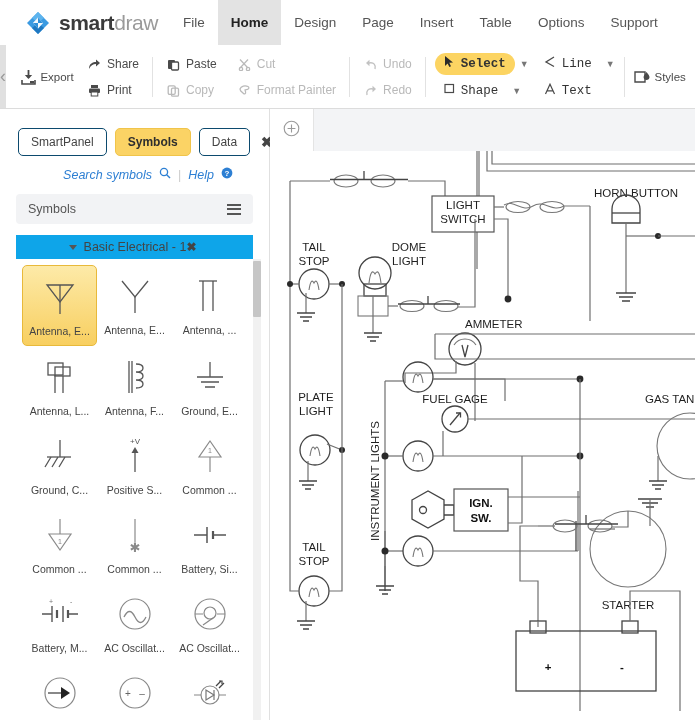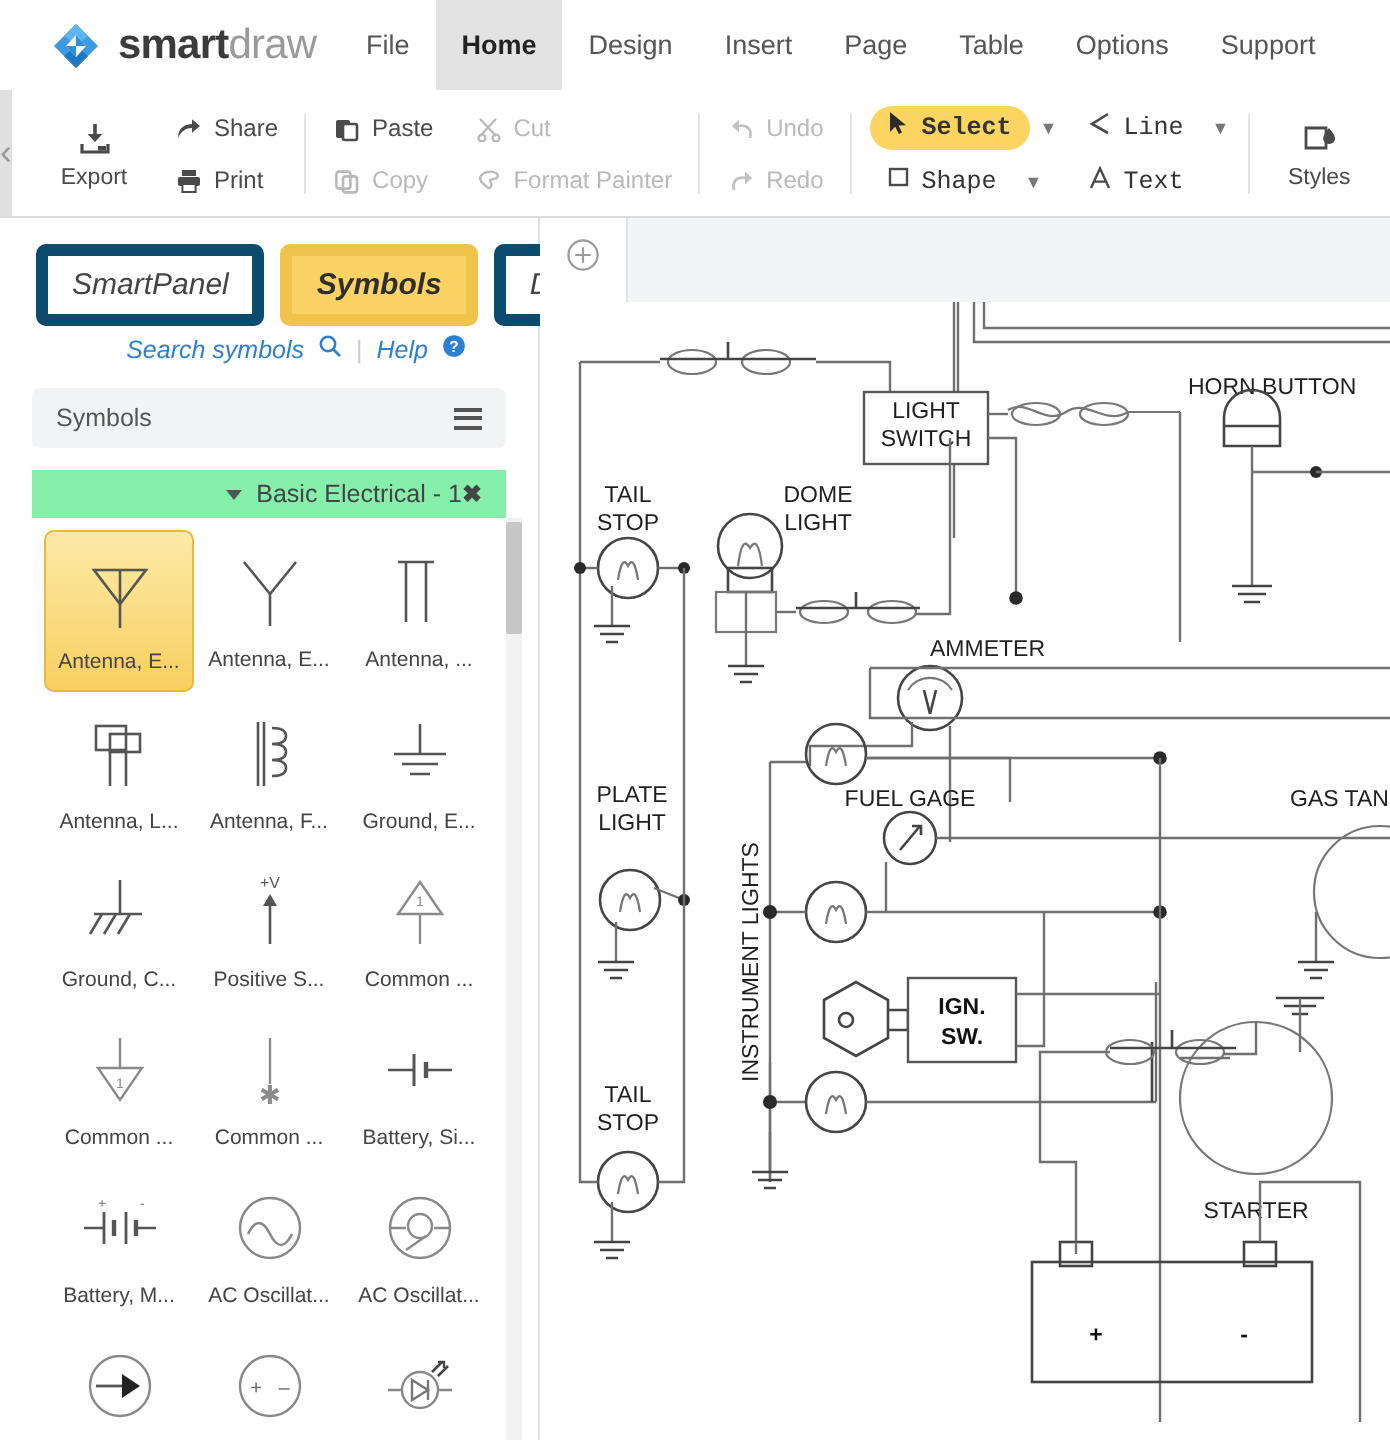--- a/index.html
+++ b/index.html
@@ -37,21 +37,21 @@
     position:relative;
   }
   .collapse-strip {
     width:24px; background:#e0e0e0; display:flex; align-items:center; justify-content:center;
     color:#9a9a9a; font-size:18px;
   }
   .ribbon-inner { flex:1; display:flex; align-items:stretch; padding-left:6px; }
   .rgroup { display:flex; align-items:center; padding:0 9px; height:64px; }
   .rsep { width:1px; background:#e2e2e2; margin:12px 0; height:40px; align-self:center; }
   .bigbtn {
-    display:flex; flex-direction:column; align-items:center; justify-content:center;
+    display:flex; flex-direction:row; align-items:center; justify-content:center;
     width:52px; font-size:11.5px; color:#4a4a4a; gap:3px;
   }
   .bigbtn .ico { height:20px; display:flex; align-items:center; }
   .stack2 { display:flex; flex-direction:column; justify-content:center; gap:5px; }
   .smallbtn {
     display:flex; align-items:center; gap:5px; font-size:12px; color:#4a4a4a;
     height:21px; padding:0 4px; white-space:nowrap;
   }
   .smallbtn.dim { color:#b9b9b9; }
   .smallbtn .ico { width:15px; height:15px; display:flex; align-items:center; justify-content:center; }
@@ -66,38 +66,38 @@
   
   .bodyrow { flex:1; display:flex; min-height:0; }
 
   
   .leftpanel {
     width:270px; flex:0 0 270px; background:#fff; display:flex; flex-direction:column;
     border-right:1px solid #e0e0e0; min-height:0;
   }
   .tabsrow { display:flex; align-items:center; gap:8px; padding:14px 0 0 18px; height:52px; }
   .tabbtn {
-    border:6px solid #0c4a6e; border-radius:5px; background:#fff;
-    font-size:15px; color:#444; padding:6px 12px; font-family:inherit;font-style:italic;
+    border:1px solid #0c4a6e; border-radius:5px; background:#fff;
+    font-size:12px; color:#444; padding:6px 12px; font-family:inherit;
   }
   .tabbtn.sel { background:#fbd365; border-color:#f0c44a; font-weight:bold; color:#2e2e2e; }
   .tabclose { color:#444; font-size:14px; font-weight:bold; margin-left:3px; }
   .srow { display:flex; align-items:center; justify-content:flex-end; gap:7px; padding:6px 36px 10px 0; font-size:12.5px; }
   .slink { color:#2d7fd3; font-style:italic; }
   .sdiv { color:#ccc; }
   .symheader {
     margin:2px 16px 0 16px; background:#f2f3f5; border-radius:4px;
     height:30px; display:flex; align-items:center; justify-content:space-between;
     padding:0 12px; font-size:12.5px; color:#555;
   }
   .hamb { display:flex; flex-direction:column; gap:2.5px; }
   .hamb i { display:block; width:14px; height:2px; background:#555; }
   .catrow {
-    margin:11px 16px 0 16px; background:#86efac; height:24px;
-    display:flex; align-items:center; justify-content:flex-end;
+    margin:11px 16px 0 16px; background:#0ea5e9; height:24px;
+    display:flex; align-items:center; justify-content:center;
     padding:0 12px 0 8px; font-size:12.5px; color:#444;
   }
   .catleft { display:flex; align-items:center; gap:7px; }
   .tri { width:0;height:0;border-left:4px solid transparent;border-right:4px solid transparent;border-top:5px solid #555; }
   .catx { font-size:12px; font-weight:bold; color:#444; }
   .gridwrap { flex:1; position:relative; overflow:hidden; min-height:0; }
   .grid { display:grid; grid-template-columns:repeat(3,1fr); padding:6px 22px 0 22px; }
   .cell { display:flex; flex-direction:column; align-items:center; padding:6px 2px 8px 2px; border-radius:5px; }
   .cell.sel { background:linear-gradient(#fdeaa8,#f8cf60); border:1px solid #e8b93a; }
   .cell .art { height:50px; display:flex; align-items:center; justify-content:center; }
@@ -141,22 +141,22 @@
           <path d="M12 6.5 L7 12 L12 12 Z" fill="#ffffff" opacity="0.95"></path>
           <path d="M12 17.5 L17 12 L12 12 Z" fill="#ffffff" opacity="0.95"></path>
         </svg>
       </div>
       <div class="logo-text"><span class="b">smart</span><span class="l">draw</span></div>
     </div>
     <div class="menu-items">
       <div class="menu-item">File</div>
       <div class="menu-item active">Home</div>
       <div class="menu-item">Design</div>
+      <div class="menu-item">Page</div>
       <div class="menu-item">Insert</div>
-      <div class="menu-item">Page</div>
       <div class="menu-item">Table</div>
       <div class="menu-item">Options</div>
       <div class="menu-item">Support</div>
     </div>
   </div>
 
   <div class="ribbon">
     <div class="collapse-strip">
       <span>‹</span>
     </div>

